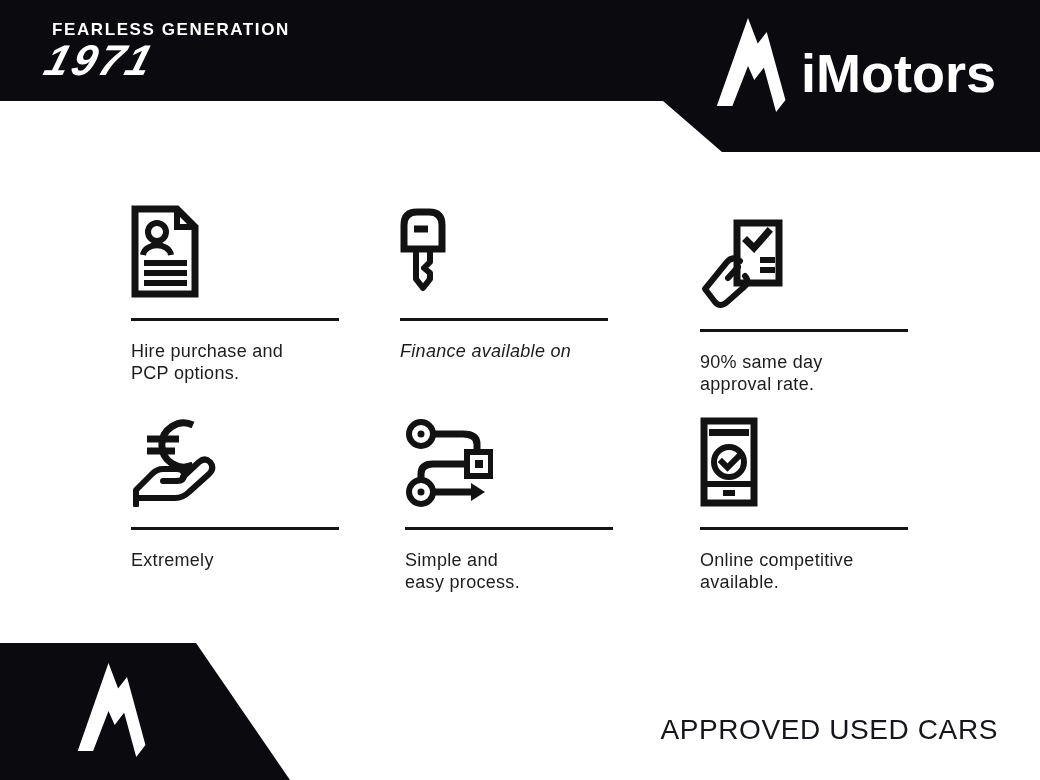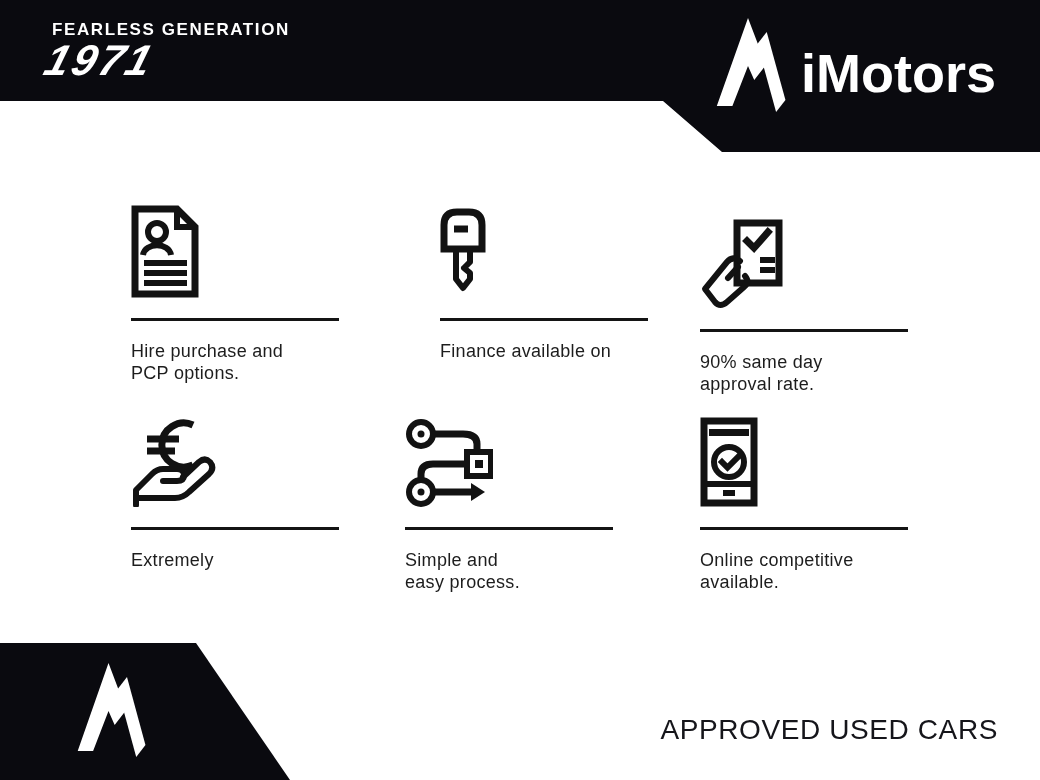--- a/index.html
+++ b/index.html
@@ -34,21 +34,21 @@
     margin-top:14px;
   }
 
   
   .cell{position:absolute;width:212px;height:200px;}
   .cell svg{position:absolute;left:0;}
   .divider{position:absolute;top:113px;left:0;width:208px;height:3px;background:#141414;}
   .caption{position:absolute;top:136px;left:0;width:230px;
     color:#1d1d1d;font-size:18px;line-height:21.5px;letter-spacing:.3px;}
   .c0{left:131px;top:205px;}
-  .c1{left:440px;top:205px;}
+  .c1{left:400px;top:205px;font-style:italic;}
   .c2{left:700px;top:216px;}
   .c3{left:131px;top:414px;}
   .c4{left:405px;top:414px;}
   .c5{left:700px;top:414px;}
   .ic{stroke:#121212;fill:none;stroke-width:7;}
   .ic-thin{stroke:#121212;fill:none;stroke-width:6;}
   .ic-fill{fill:#121212;stroke:none;}
 
   
   .footer-band{

